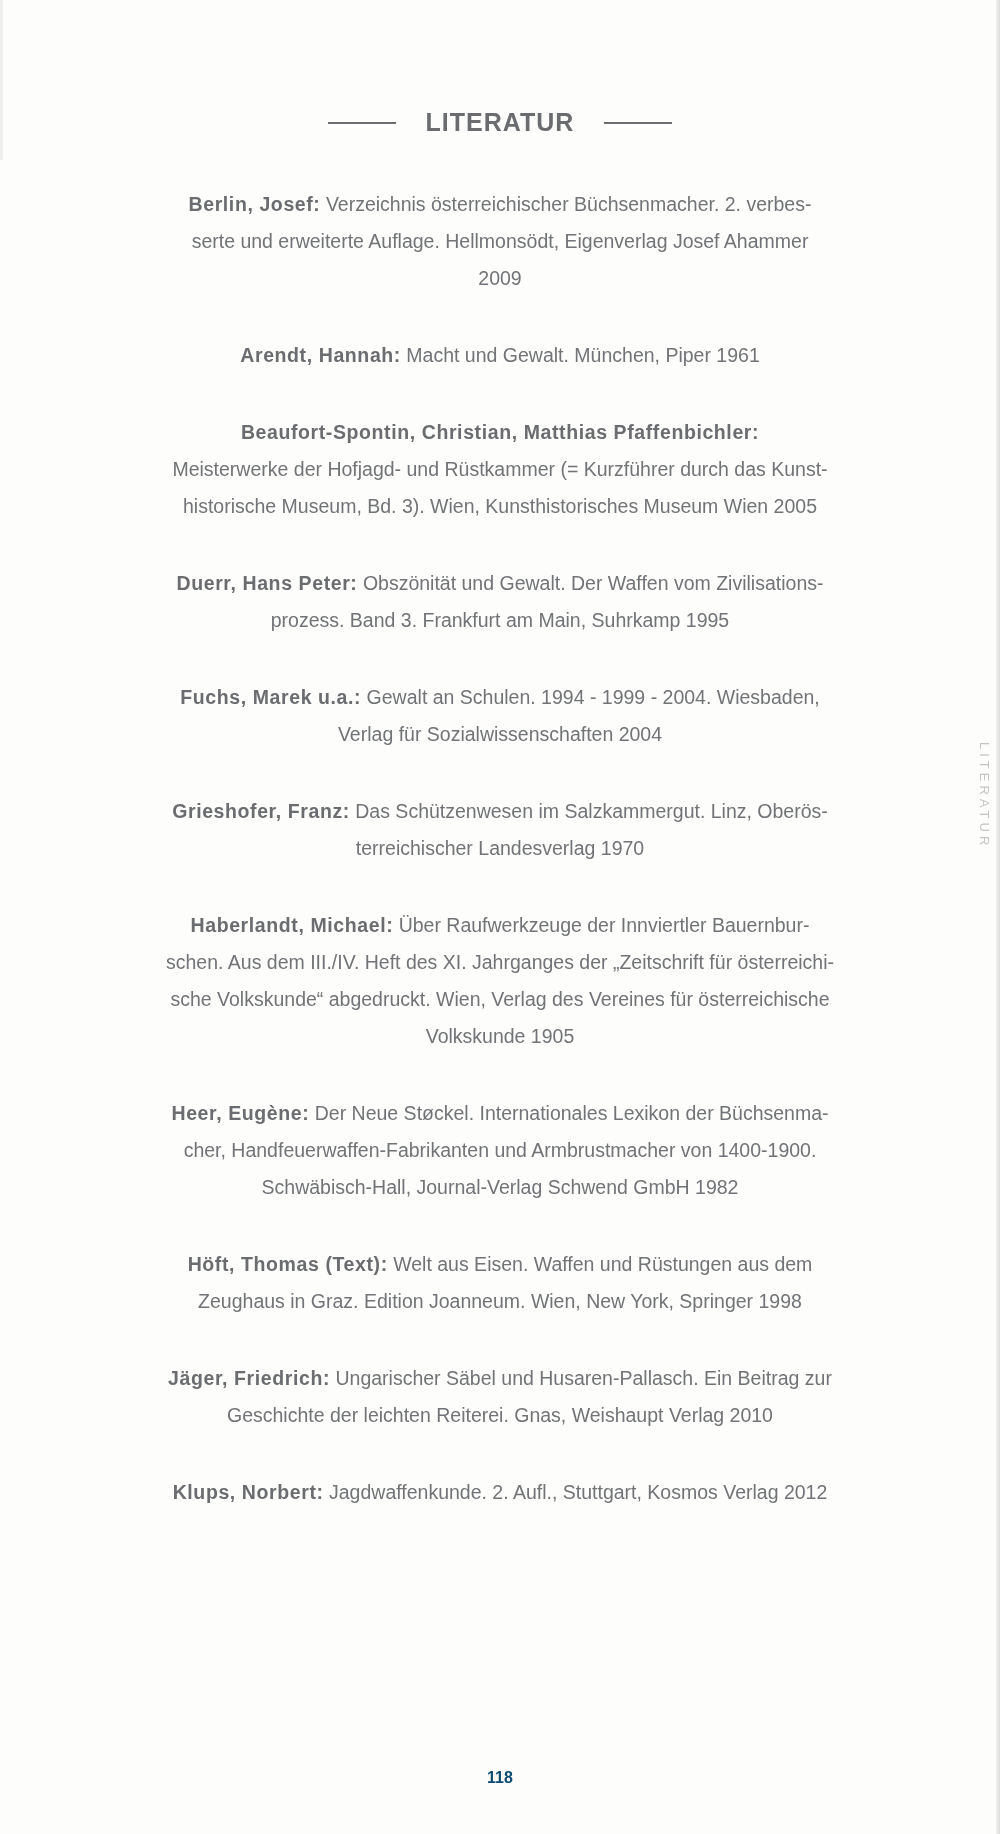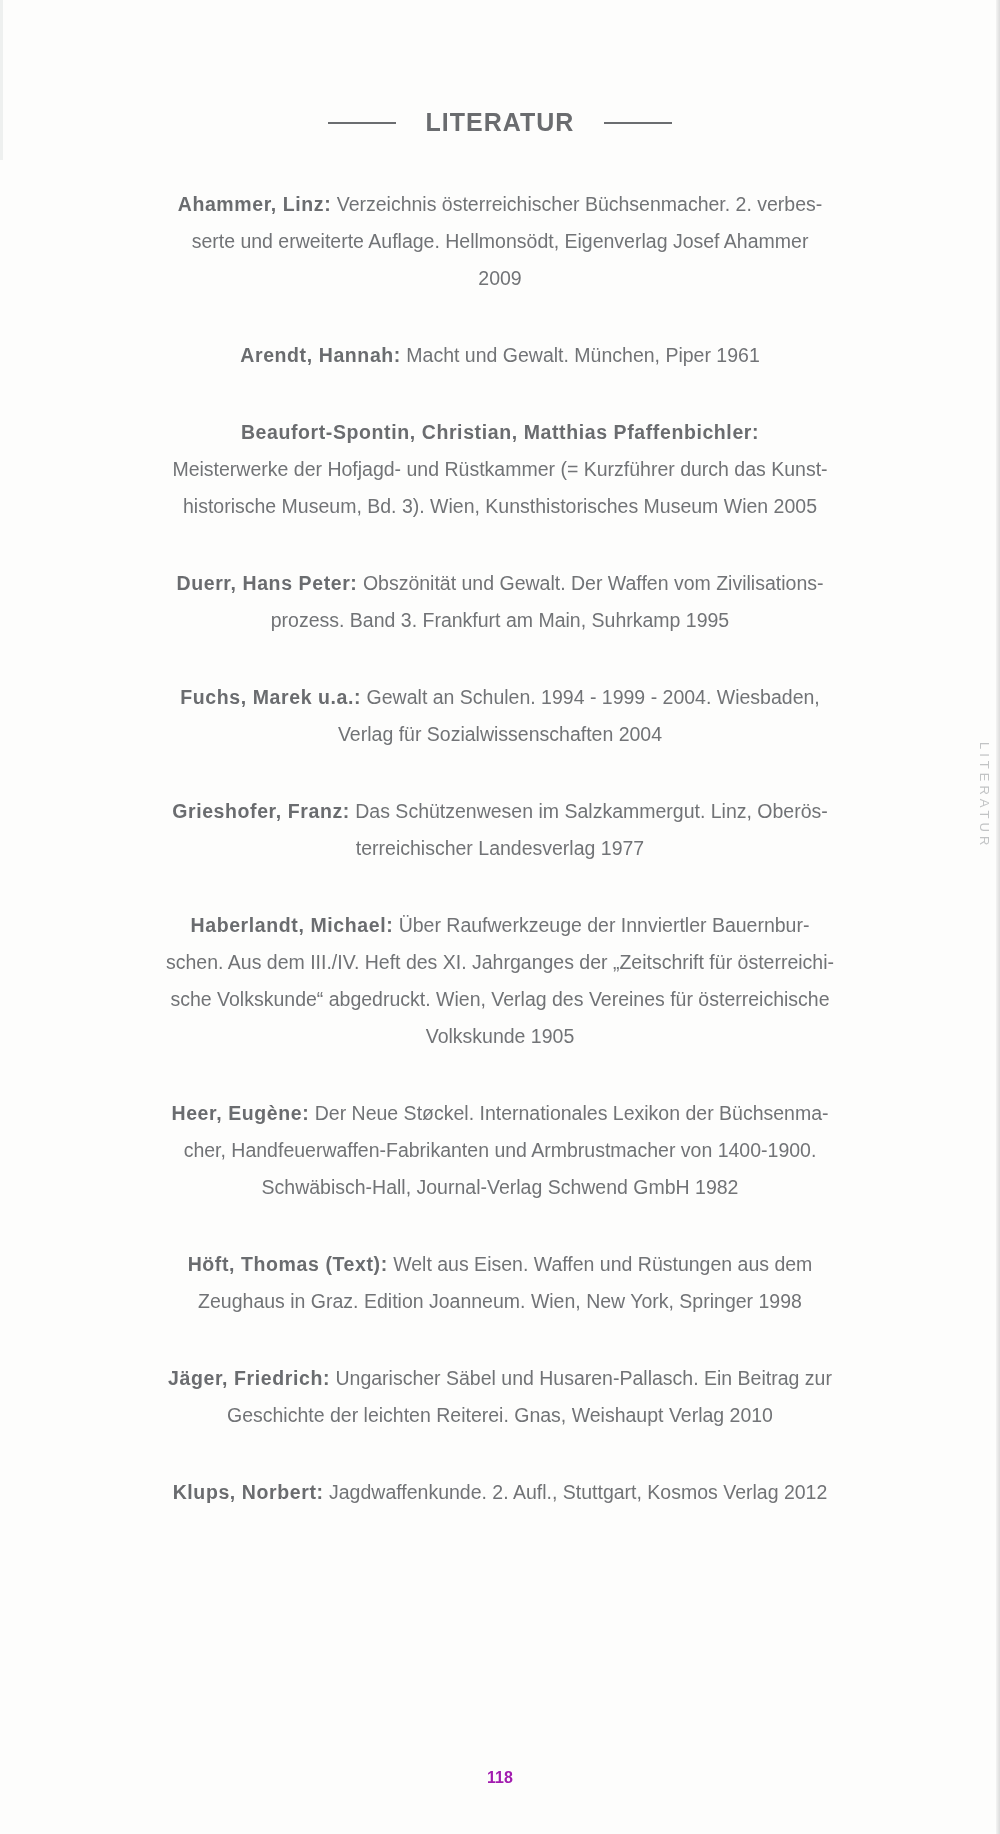--- a/index.html
+++ b/index.html
@@ -46,38 +46,38 @@
     .entry .line { display: block; white-space: nowrap; }
     .side-tab {
       position: absolute; right: 8px; top: 742px;
       writing-mode: vertical-rl;
       font-size: 13px; letter-spacing: 4px;
       color: #c2c4c5;
     }
     .page-number {
       position: absolute; top: 1769px; left: 0; width: 1000px;
       text-align: center; font-weight: bold; font-size: 16px;
-      color: #a21caf;
+      color: #0c4a6e;
     }
   </style>
 </head>
 <body>
 
 <div class="page-edge-left"></div>
 <div class="page-edge-right"></div>
 
 <div class="header">
   <span class="rule"></span>
   <span class="title">LITERATUR</span>
   <span class="rule"></span>
 </div>
 
 <div class="entries" id="entries">
     <div class="entry">
-      <span class="line"><span class="author">Ahammer, Linz:</span><span> Verzeichnis österreichischer Büchsenmacher. 2. verbes-</span></span>
+      <span class="line"><span class="author">Berlin, Josef:</span><span> Verzeichnis österreichischer Büchsenmacher. 2. verbes-</span></span>
       <span class="line">serte und erweiterte Auflage. Hellmonsödt, Eigenverlag Josef Ahammer</span>
       <span class="line">2009</span>
     </div>
     <div class="entry">
       <span class="line"><span class="author">Arendt, Hannah:</span><span> Macht und Gewalt. München, Piper 1961</span></span>
     </div>
     <div class="entry">
       <span class="line"><span class="author">Beaufort-Spontin, Christian, Matthias Pfaffenbichler:</span></span>
       <span class="line">Meisterwerke der Hofjagd- und Rüstkammer (= Kurzführer durch das Kunst-</span>
       <span class="line">historische Museum, Bd. 3). Wien, Kunsthistorisches Museum Wien 2005</span>
@@ -85,21 +85,21 @@
     <div class="entry">
       <span class="line"><span class="author">Duerr, Hans Peter:</span><span> Obszönität und Gewalt. Der Waffen vom Zivilisations-</span></span>
       <span class="line">prozess. Band 3. Frankfurt am Main, Suhrkamp 1995</span>
     </div>
     <div class="entry">
       <span class="line"><span class="author">Fuchs, Marek u.a.:</span><span> Gewalt an Schulen. 1994 - 1999 - 2004. Wiesbaden,</span></span>
       <span class="line">Verlag für Sozialwissenschaften 2004</span>
     </div>
     <div class="entry">
       <span class="line"><span class="author">Grieshofer, Franz:</span><span> Das Schützenwesen im Salzkammergut. Linz, Oberös-</span></span>
-      <span class="line">terreichischer Landesverlag 1977</span>
+      <span class="line">terreichischer Landesverlag 1970</span>
     </div>
     <div class="entry">
       <span class="line"><span class="author">Haberlandt, Michael:</span><span> Über Raufwerkzeuge der Innviertler Bauernbur-</span></span>
       <span class="line">schen. Aus dem III./IV. Heft des XI. Jahrganges der „Zeitschrift für österreichi-</span>
       <span class="line">sche Volkskunde“ abgedruckt. Wien, Verlag des Vereines für österreichische</span>
       <span class="line">Volkskunde 1905</span>
     </div>
     <div class="entry">
       <span class="line"><span class="author">Heer, Eugène:</span><span> Der Neue Støckel. Internationales Lexikon der Büchsenma-</span></span>
       <span class="line">cher, Handfeuerwaffen-Fabrikanten und Armbrustmacher von 1400-1900.</span>

